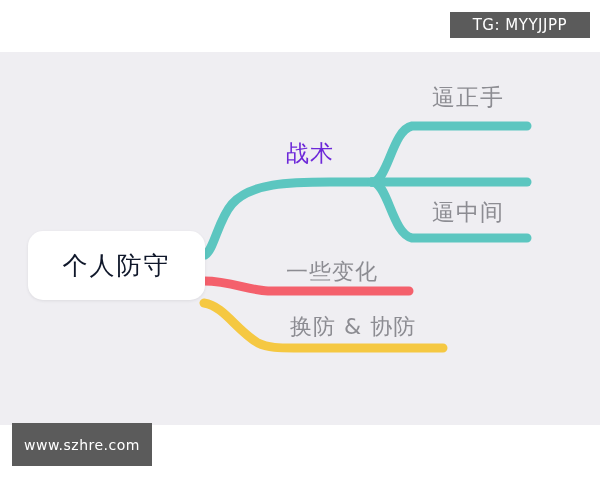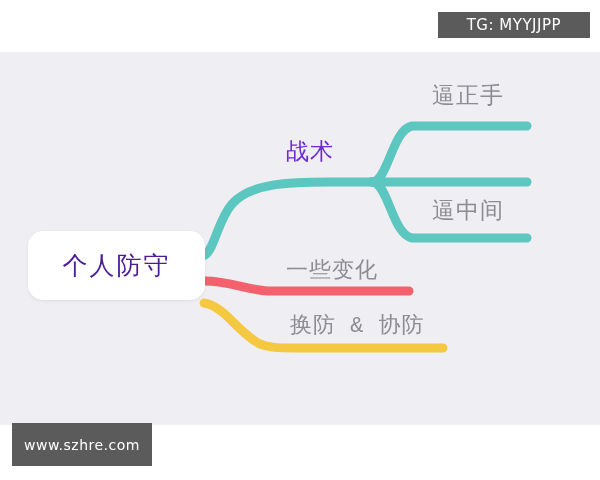--- a/index.html
+++ b/index.html
@@ -53,35 +53,34 @@
     height: 69px;
     background: #ffffff;
     border-radius: 15px;
     box-shadow: 0 1px 3px rgba(60,60,70,0.10);
     display: flex;
     align-items: center;
     justify-content: center;
   }
   #root-node .root-label {
     font-size: 25px;
-    color: #4c1d95;
+    color: #0f172a;
     letter-spacing: 2px;
     line-height: 1;
     white-space: nowrap;
   }
 
   
   .branch-label {
     position: absolute;
     font-size: 23px;
     color: #8c8c92;
     letter-spacing: 1px;
     white-space: nowrap;
     line-height: 1;
-    font-family: Liberation Mono, monospace;
   }
   .label-strong { color: #6d28d9; }
 
   #label-tactics   { left: 286px; top: 142px; }
   #label-forehand  { left: 432px; top: 86px;  }
   #label-backhand  { left: 432px; top: 143px; }
   #label-middle    { left: 432px; top: 201px; }
   #label-variation { left: 286px; top: 261px; font-size: 22px; }
   #label-switch    { left: 290px; top: 316px; font-size: 22px; }
 
@@ -94,21 +93,21 @@
     letter-spacing: 0.5px;
     display: flex;
     align-items: center;
     justify-content: center;
     line-height: 1;
   }
   #watermark-tg {
     right: 10px;
     top: 12px;
     height: 26px;
-    padding: 0 29px;
+    padding: 0 23px;
   }
   #watermark-site {
     left: 12px;
     bottom: 14px;
     height: 27px;
     padding: 8px 12px;
     font-size: 14px;
   }
 </style>
 </head>

